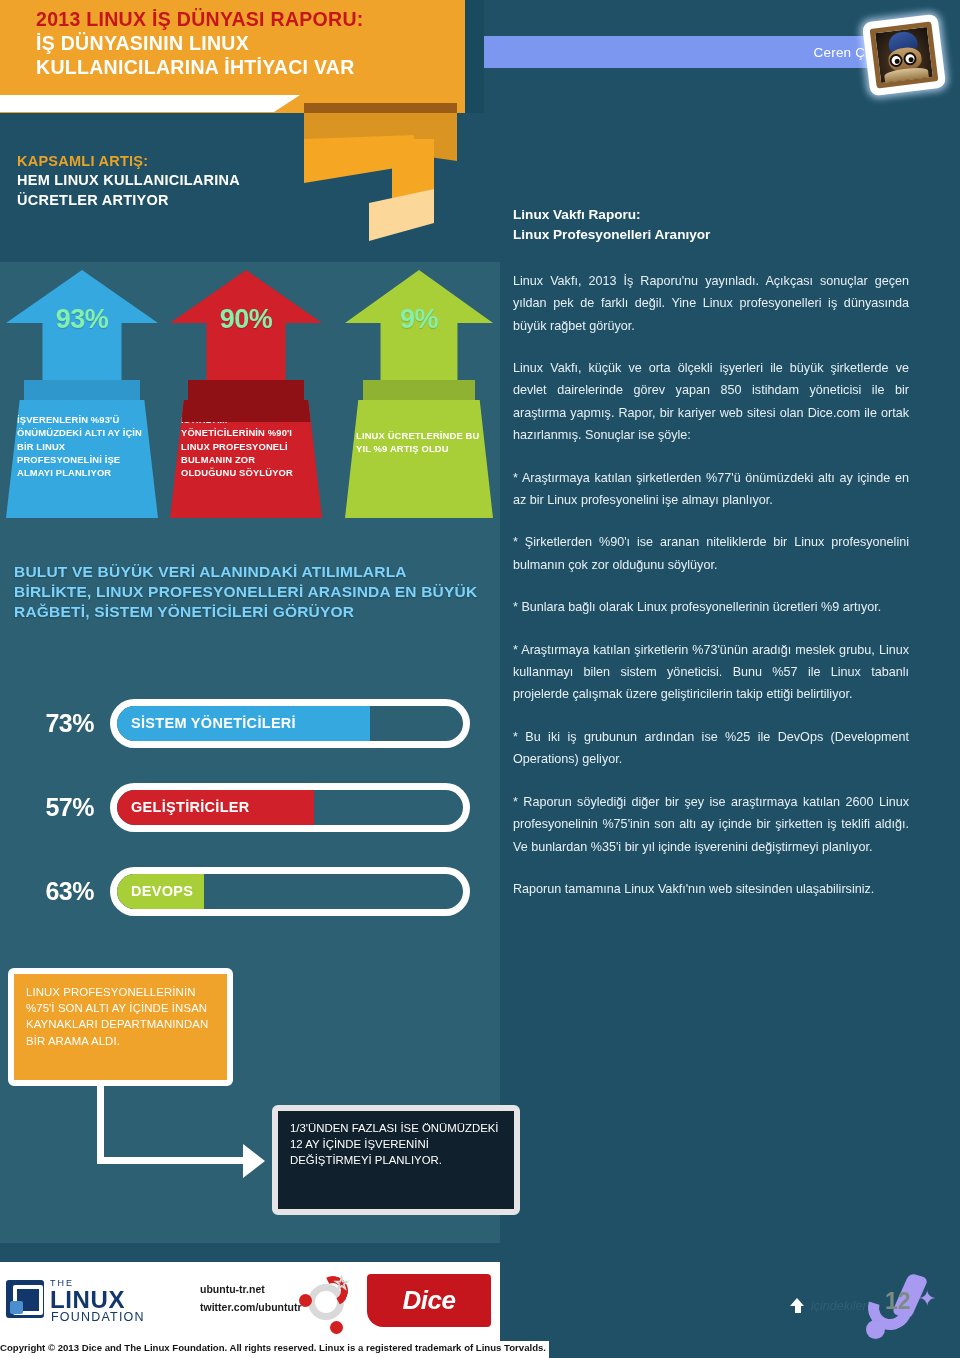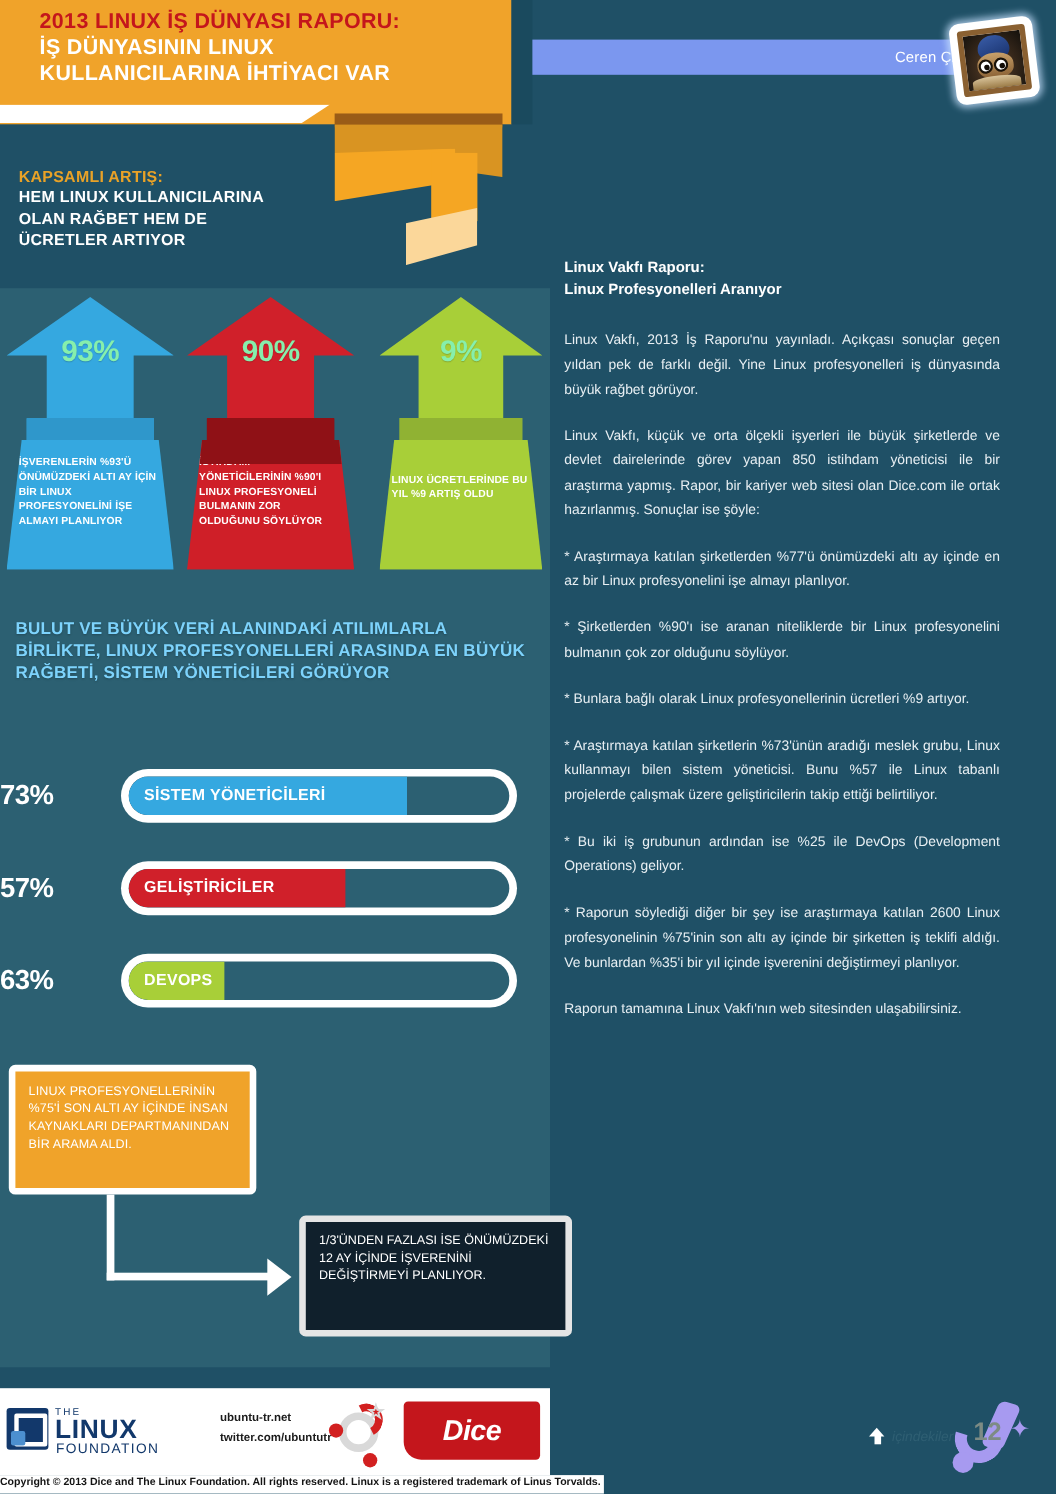--- a/index.html
+++ b/index.html
@@ -159,21 +159,21 @@
     font-weight:bold;
   }
 
   
   .bars{ position:absolute; left:0; top:432px; width:500px; }
   .barrow{
     position:relative; height:58px; margin-bottom:26px;
     display:flex; align-items:center;
   }
   .barrow .pct{
-    width:110px; text-align:left; padding-right:16px;
+    width:110px; text-align:right; padding-right:16px;
     color:#ffffff; font-weight:bold; font-size:25px; letter-spacing:-.5px;
   }
   .bartrack{
     position:relative; width:360px; height:49px; background:#ffffff;
     border-radius:26px; overflow:hidden;
     padding:7px;
   }
   .barinner{
     position:relative; width:100%; height:100%;
     background:#2c6072; border-radius:19px; overflow:hidden;
@@ -278,21 +278,21 @@
     color:#ffffff; font-style:italic; font-weight:bold; font-size:26px;
     letter-spacing:-.5px;
   }
   .copyright{
     position:absolute; left:0; top:1341px; width:549px;
     color:#141414; font-weight:bold; font-size:9.6px; white-space:nowrap;
     background:#ffffff; height:17px; padding-top:1px;
   }
 
   
-  .rcol{ position:absolute; left:513px; top:205px; width:396px;margin-top:28px; }
+  .rcol{ position:absolute; left:513px; top:205px; width:396px; }
   .rhead{
     color:#ffffff; font-weight:bold; font-size:13.6px; line-height:1.5;
     margin-bottom:24px;
   }
   .rpar{
     color:#e8eff3; font-size:12.6px; line-height:1.78; text-align:justify;
     margin-bottom:20px;
   }
 
   
@@ -365,21 +365,20 @@
     <div class="rb rb1"></div>
     <div class="rb rb2"></div>
     <div class="rb rb3"></div>
     <div class="rb rb4"></div>
     <div class="rb rb5"></div>
   </div>
 
   <div class="kaps">
     <span class="gold">KAPSAMLI ARTIŞ:</span>
     <span class="wht">HEM LINUX KULLANICILARINA</span>
-    <span class="wht">OLAN RAĞBET HEM DE</span>
     <span class="wht">ÜCRETLER ARTIYOR</span>
   </div>
 
   <div class="info">
 
     <div class="arrows">
 
       <div class="arrow a1">
         <div class="ar-head">
             <i></i>

